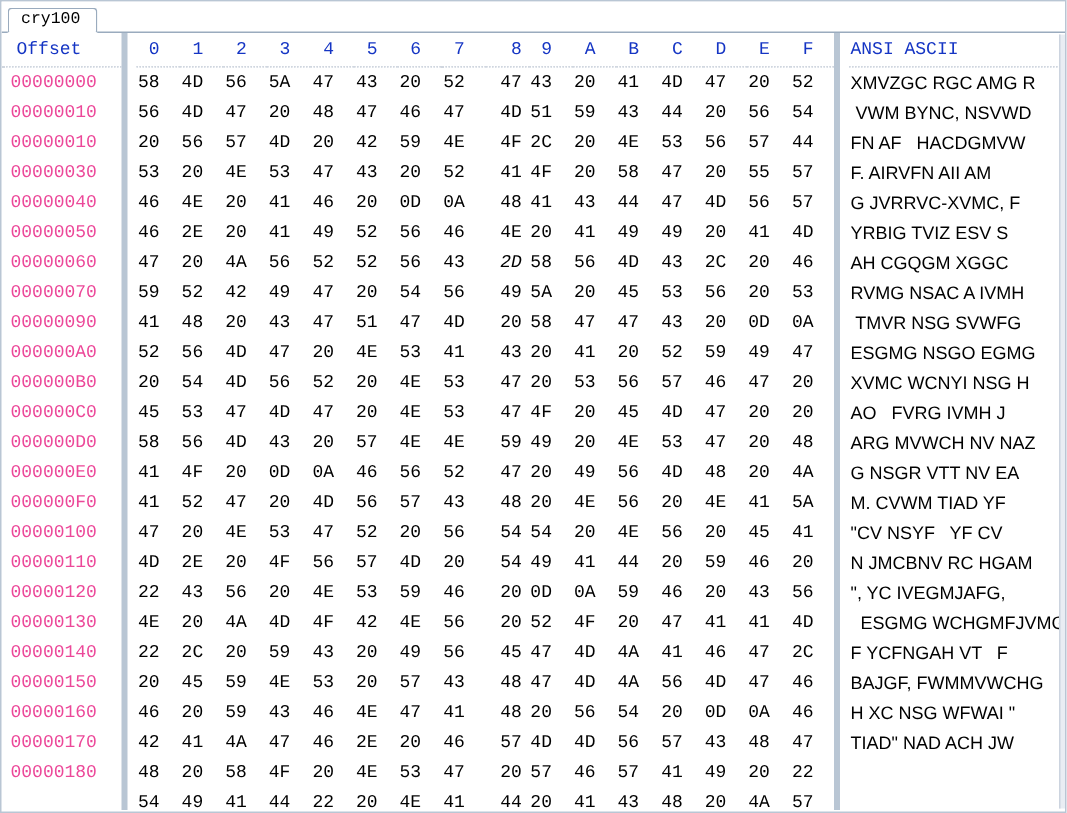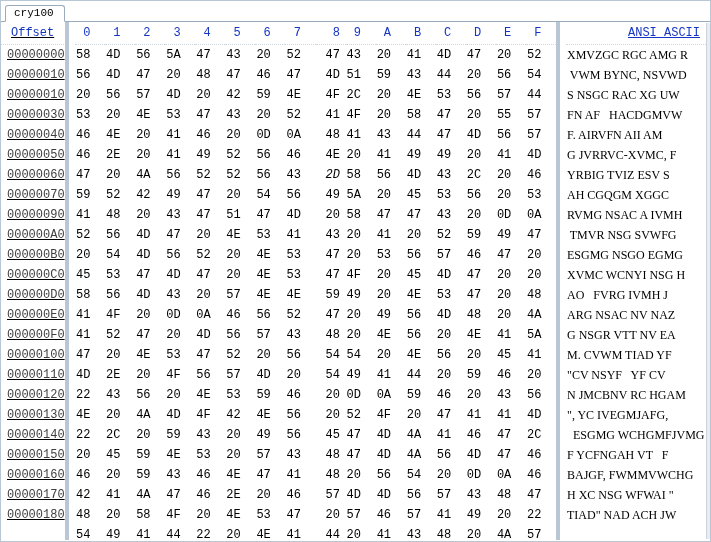--- a/index.html
+++ b/index.html
@@ -38,43 +38,43 @@
     background: #fff;
     position: relative;
     top: 1px;
   }
   
   .hex-wrap {
     display: flex;
     width: 100%;
     height: calc(100% - 22px);
   }
-  .col-offset { width: 64px; text-decoration: underline; }
+  .col-offset { width: 80px; }
   .col-hex    { flex: 1; padding-left: 6px; }
   .col-ascii  { width: 150px; padding-left: 6px; }
 
   .sep {
     width: 0;
     border-left: 4px solid #b9c6d4;
   }
   .header-row td {
     color: #1535c4;
     font-weight: normal;
     padding-top: 2px;
     padding-bottom: 2px;
     border-bottom: 1px dotted #d0d6df;
   }
   table { border-collapse: collapse; width: 100%; font-family: inherit; font-size: 12px; }
   td { white-space: pre; line-height: 18px; vertical-align: top; }
-  .offset-cell { color: #404040; padding-left: 6px; }
+  .offset-cell { color: #ec4899; padding-left: 6px; }
   .hex-row td.byte { width: 27px; text-align: left; padding-right: 0; }
-  .ascii-cell { font-family: Liberation Serif, serif; }
+  .ascii-cell { font-family: Liberation Sans, sans-serif; }
   .hex-header .byte { color:#1535c4; }
   .offset-header { color:#1535c4; font-weight: normal; padding-left: 10px;}
-  .ascii-header { color:#1535c4; text-align: right; padding-right:10px;text-decoration:underline;}
+  .ascii-header { color:#1535c4; text-align: left; padding-right:10px;}
 
   
   .col-offset, .col-hex, .col-ascii { overflow: hidden; }
 
   .scrollbar-track {
     position: absolute;
     right: 0;
     top: 22px;
     width: 4px;
     height: calc(100% - 22px - 2px);
@@ -668,23 +668,20 @@
             </tr>
         </tbody>
           <tbody id="ascii-body">
             <tr>
               <td class="ascii-cell">XMVZGC RGC AMG R</td>
             </tr>
             <tr>
               <td class="ascii-cell"> VWM BYNC, NSVWD</td>
             </tr>
             <tr>
-              <td class="ascii-cell">S NSGC RAC XG UW</td>
-            </tr>
-            <tr>
               <td class="ascii-cell">FN AF   HACDGMVW</td>
             </tr>
             <tr>
               <td class="ascii-cell">F. AIRVFN AII AM</td>
             </tr>
             <tr>
               <td class="ascii-cell">G JVRRVC-XVMC, F</td>
             </tr>
             <tr>
               <td class="ascii-cell">YRBIG TVIZ ESV S</td>
@@ -701,21 +698,21 @@
             <tr>
               <td class="ascii-cell">ESGMG NSGO EGMG </td>
             </tr>
             <tr>
               <td class="ascii-cell">XVMC WCNYI NSG H</td>
             </tr>
             <tr>
               <td class="ascii-cell">AO   FVRG IVMH J</td>
             </tr>
             <tr>
-              <td class="ascii-cell">ARG NSAC NV NAZ</td>
+              <td class="ascii-cell">ARG MVWCH NV NAZ</td>
             </tr>
             <tr>
               <td class="ascii-cell">G NSGR VTT NV EA</td>
             </tr>
             <tr>
               <td class="ascii-cell">M. CVWM TIAD YF </td>
             </tr>
             <tr>
               <td class="ascii-cell">"CV NSYF   YF CV</td>
             </tr>

